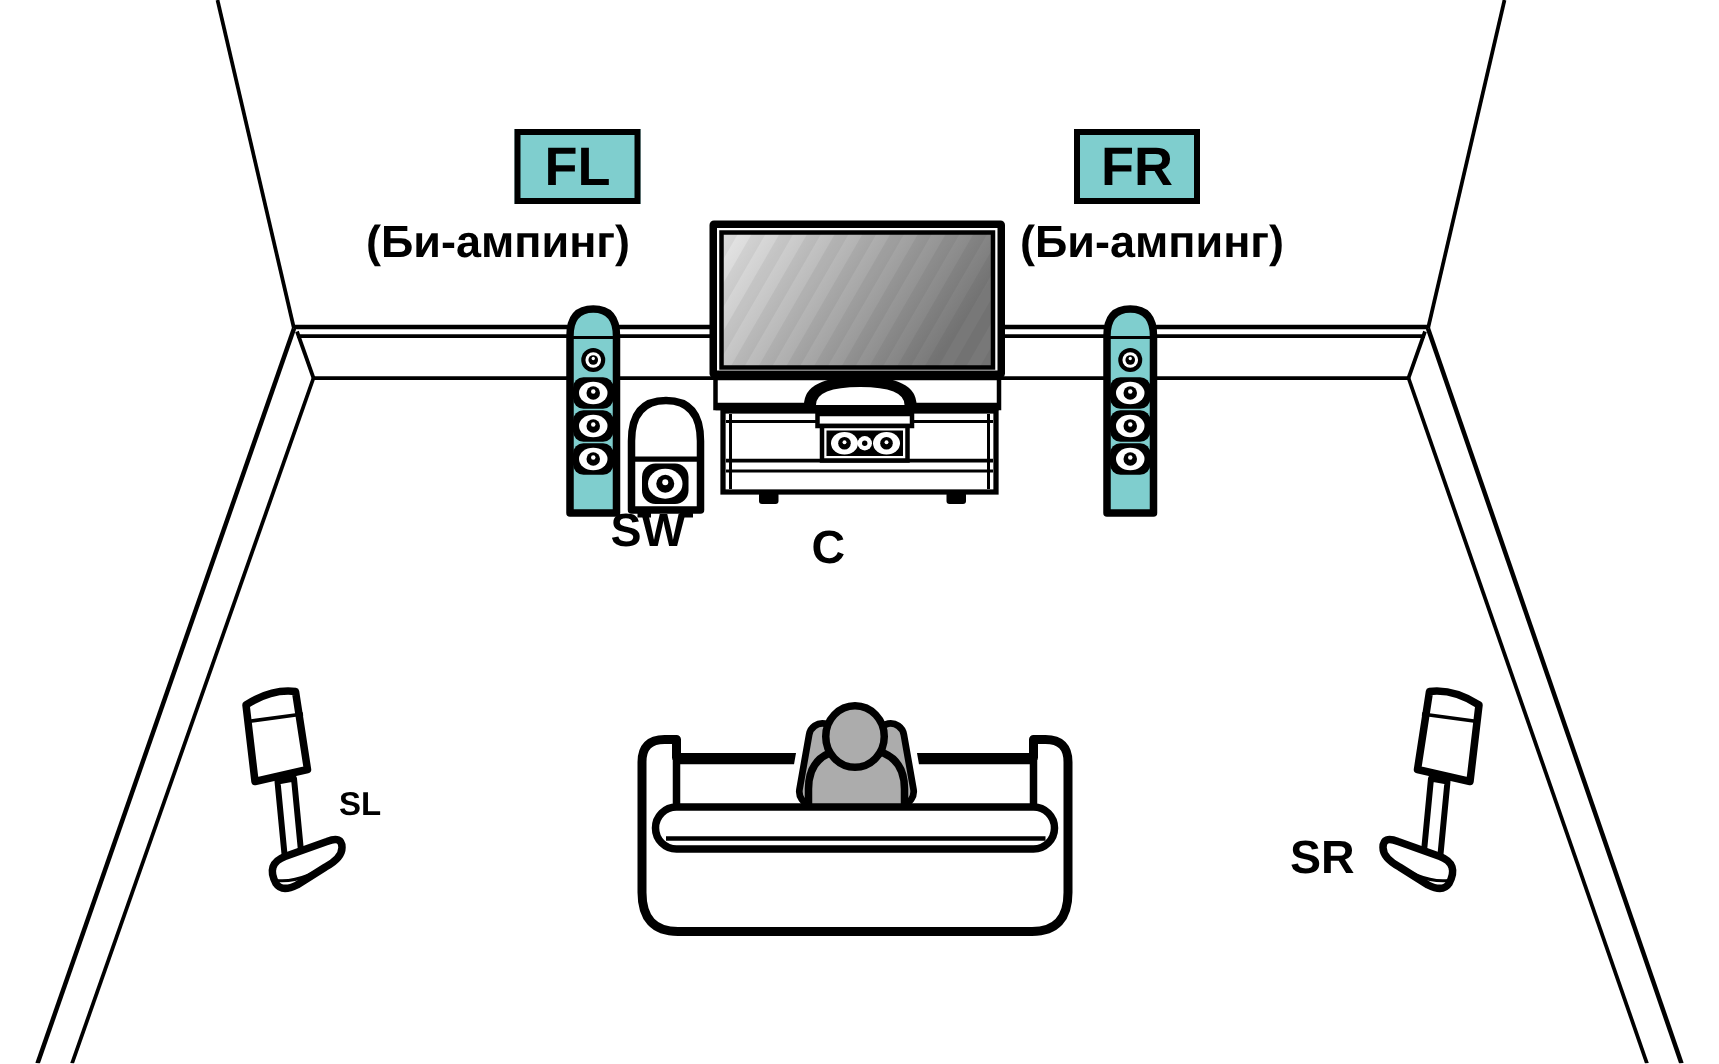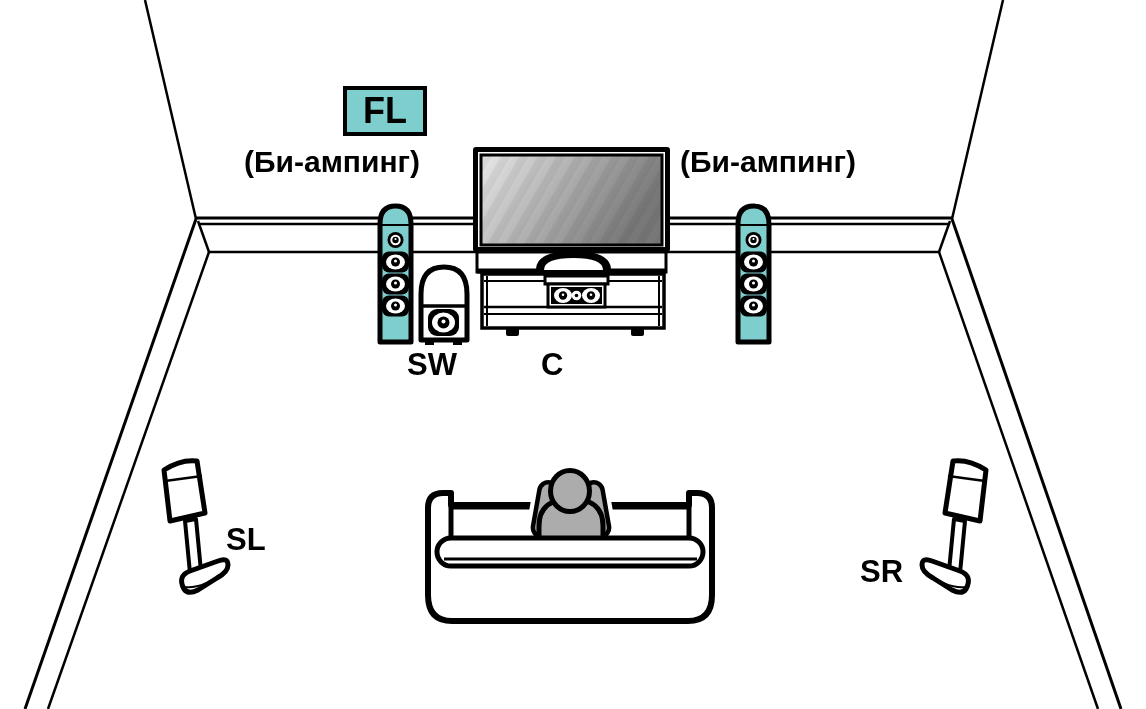--- a/index.html
+++ b/index.html
@@ -35,23 +35,23 @@
     border:4px solid var(--line,#000);
     box-sizing:border-box;
     font-weight:bold;
     font-size:36px;
     color:var(--line,#000);
   }
   .tag-fl{left:343px;top:86px;width:84px;height:50px;}
   .tag-fr{left:716px;top:86px;width:84px;height:50px;}
   .cap-left{left:244px;top:146px;width:210px;font-size:30px;}
   .cap-right{left:680px;top:146px;width:210px;font-size:30px;}
-  .lbl-sw{left:407px;top:349px;width:68px;font-size:31px;}
+  .lbl-sw{left:407px;top:338px;width:68px;font-size:31px;}
   .lbl-c{left:541px;top:349px;width:60px;font-size:31px;}
-  .lbl-sl{left:226px;top:524px;width:60px;font-size:31px;}
+  .lbl-sl{left:226px;top:524px;width:60px;font-size:22px;}
   .lbl-sr{left:860px;top:523px;width:60px;font-size:31px;margin-top:33px;}
 </style>
 </head>
 <body>
 
 <div class="stage">
 
   <svg width="1146" height="709" viewBox="0 0 1146 709">
     <defs>
       <linearGradient id="screenGrad" x1="0" y1="0" x2="1" y2="0.35">
@@ -188,19 +188,22 @@
       <path class="fw" stroke-width="5" stroke-linejoin="round" d="M184,589 Q177,576 190,571 L218,561 Q228,557 228,565 Q228,572 217,578 L198,590 Q188,595 184,589 Z"></path>
       <path class="ln" stroke-width="2" d="M184,587 Q203,589 224,572"></path>
     </g>
 
     <use href="#satL" transform="translate(1150 0) scale(-1 1)"></use>
   </svg>
 
   <div class="tagbox tag-fl">
     <span>FL</span>
   </div>
+  <div class="tagbox tag-fr">
+    <span>FR</span>
+  </div>
   <div class="lbl cap-left">(Би-ампинг)</div>
   <div class="lbl cap-right">(Би-ампинг)</div>
   <div class="lbl lbl-sw">SW</div>
   <div class="lbl lbl-c">C</div>
   <div class="lbl lbl-sl">SL</div>
   <div class="lbl lbl-sr">SR</div>
 </div>
 
 </body></html>

